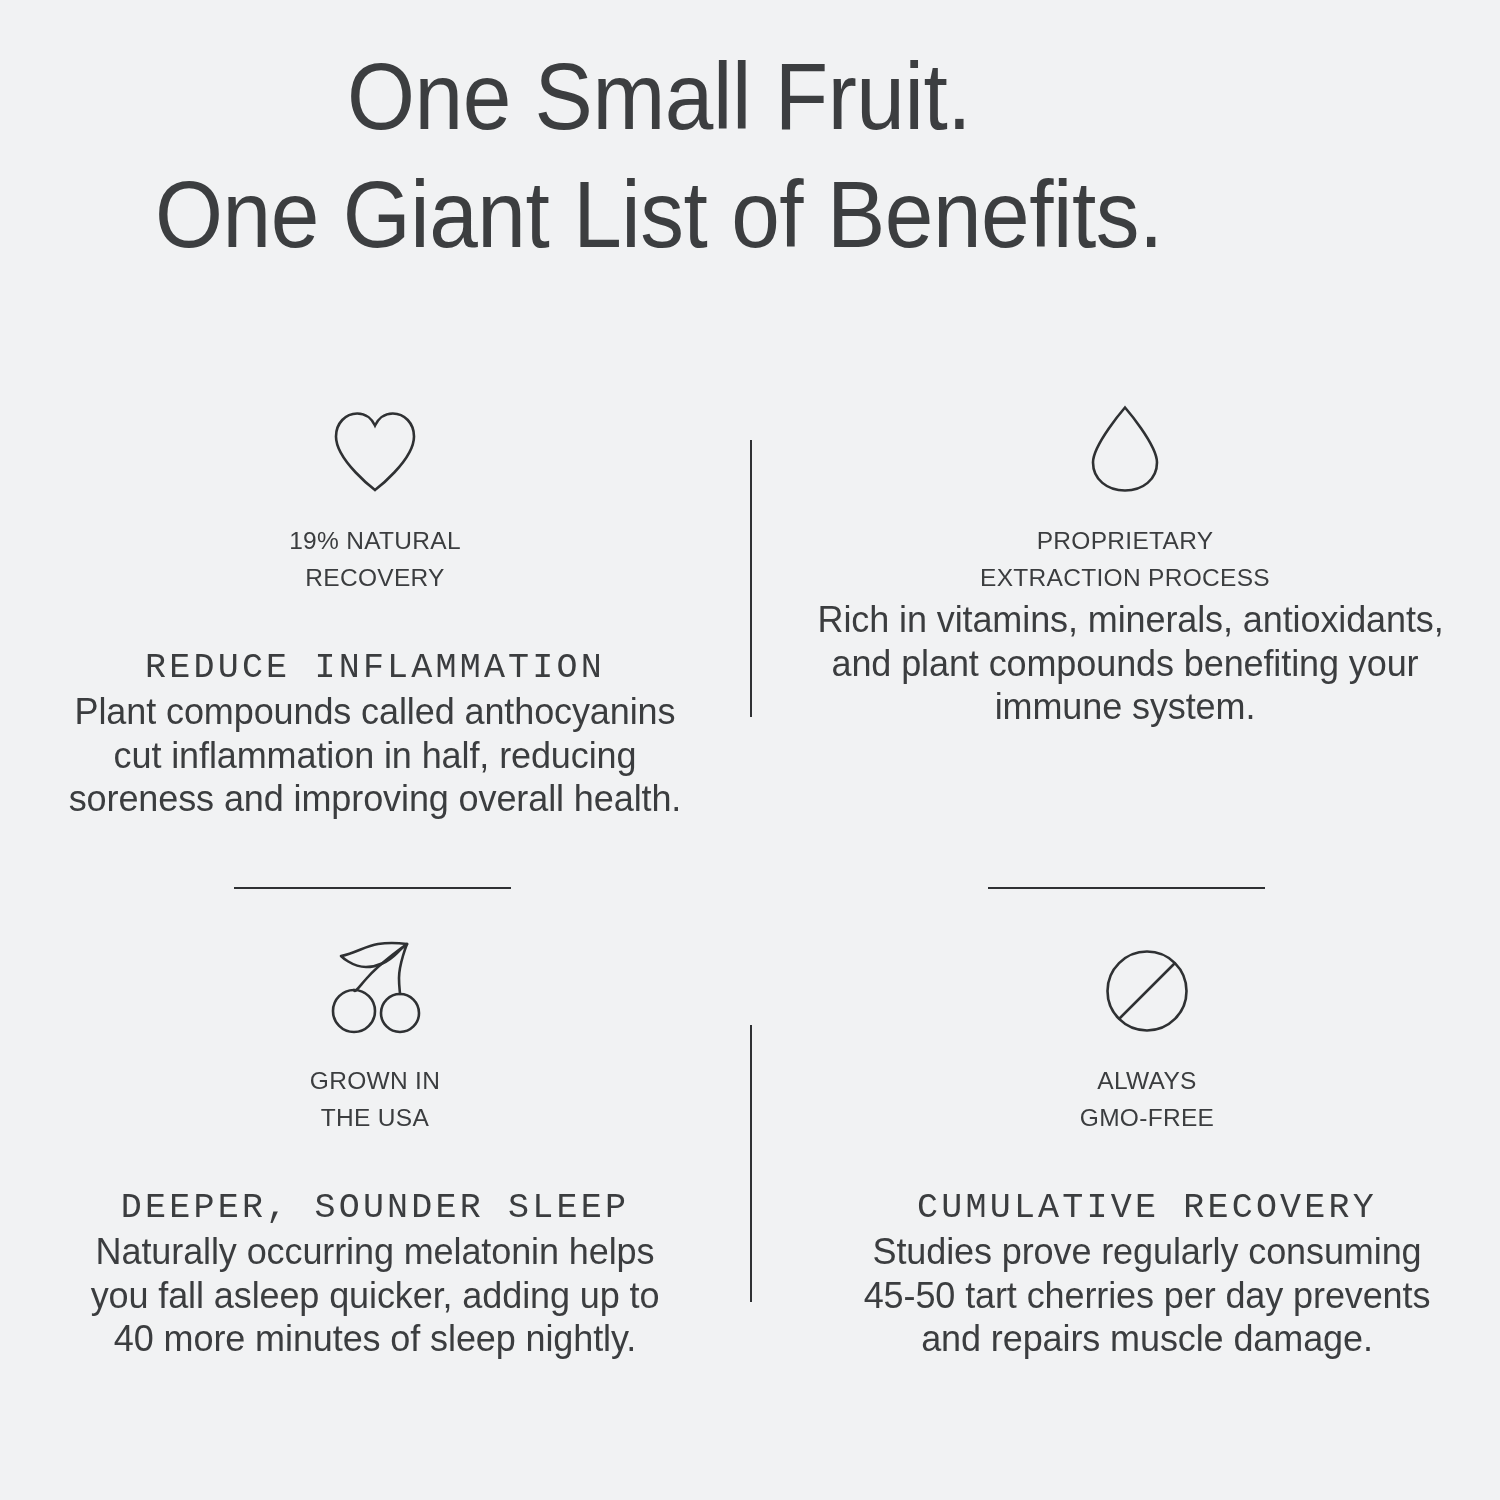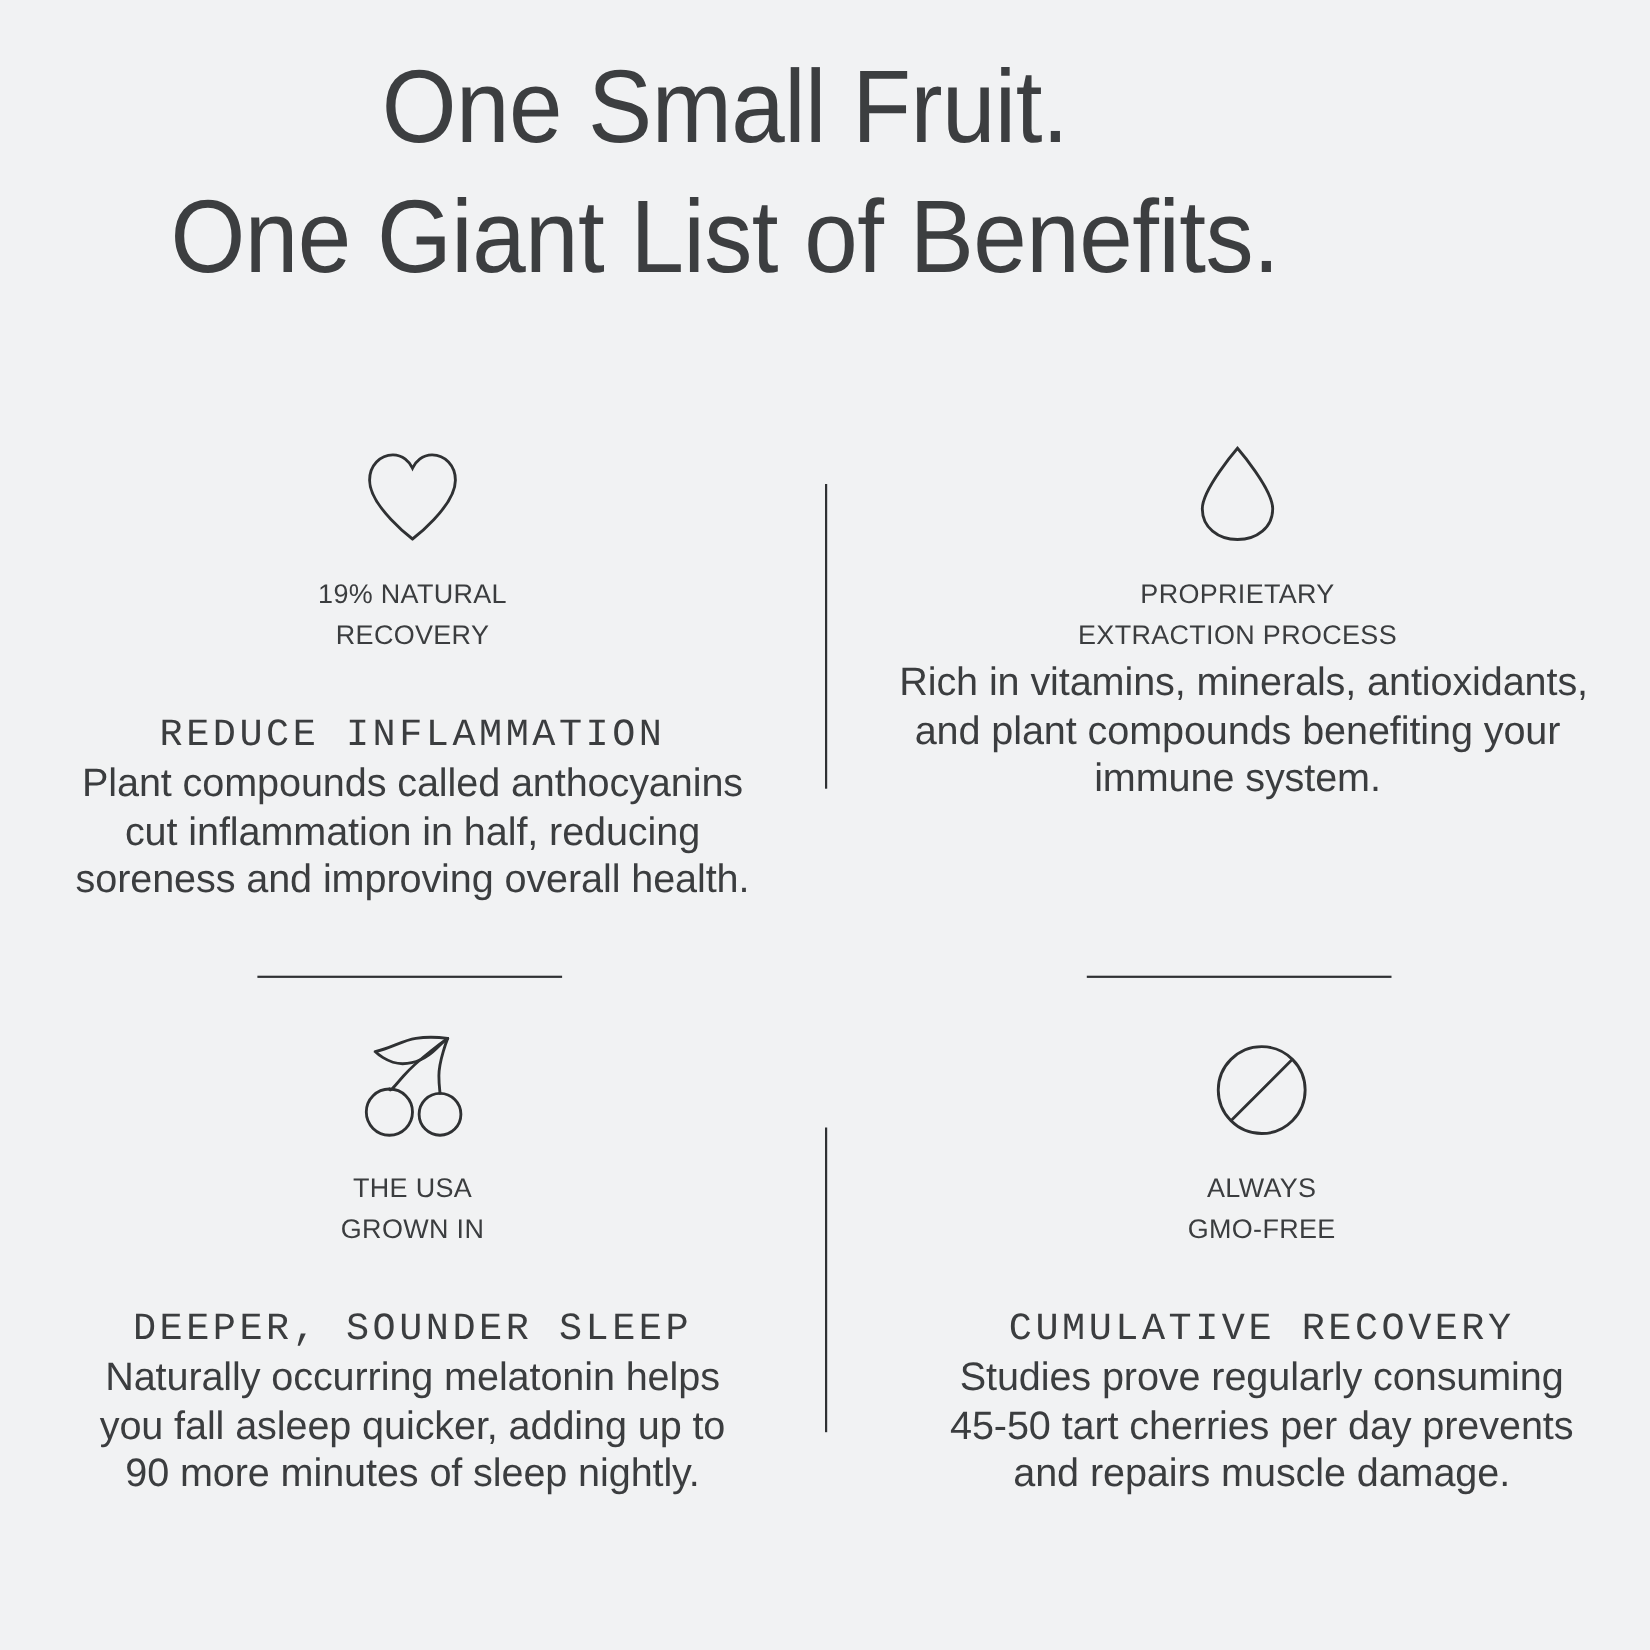--- a/index.html
+++ b/index.html
@@ -163,28 +163,28 @@
       <div class="icon-wrap">
         <svg width="92" height="100" viewBox="0 0 92 100" fill="none" stroke="#2f3133" stroke-width="2.6">
           <circle cx="25" cy="77" r="21"></circle>
           <circle cx="71" cy="79" r="19"></circle>
           <path d="M78 10 C78 10 52 28 38 44 C29 54 26 59 25 56" stroke-linecap="round"></path>
           <path d="M78 10 C78 10 70 30 70 44 C70 53 71 58 71 60" stroke-linecap="round"></path>
           <path d="M78 10 C78 10 62 8 49 10 C36 12 27 19 12 22 C12 22 23 33 37 33 C51 33 62 25 68 19 C74 13 78 10 78 10 Z" stroke-linejoin="round"></path>
         </svg>
       </div>
       <div class="badge">
+        <span>GROWN IN</span>
         <span>THE USA</span>
-        <span>GROWN IN</span>
       </div>
       <div class="heading">DEEPER, SOUNDER SLEEP</div>
       <div class="body-text">
         <span>Naturally occurring melatonin helps</span>
         <span>you fall asleep quicker, adding up to</span>
-        <span>90 more minutes of sleep nightly.</span>
+        <span>40 more minutes of sleep nightly.</span>
       </div>
     </div>
 
     <div class="cell cell-br">
       <div class="icon-wrap">
         <svg width="86" height="86" viewBox="0 0 86 86" fill="none" stroke="#2f3133" stroke-width="2.6">
           <circle cx="43" cy="43" r="39.5"></circle>
           <line x1="15.5" y1="70.5" x2="70.5" y2="15.5" stroke-linecap="round"></line>
         </svg>
       </div>

